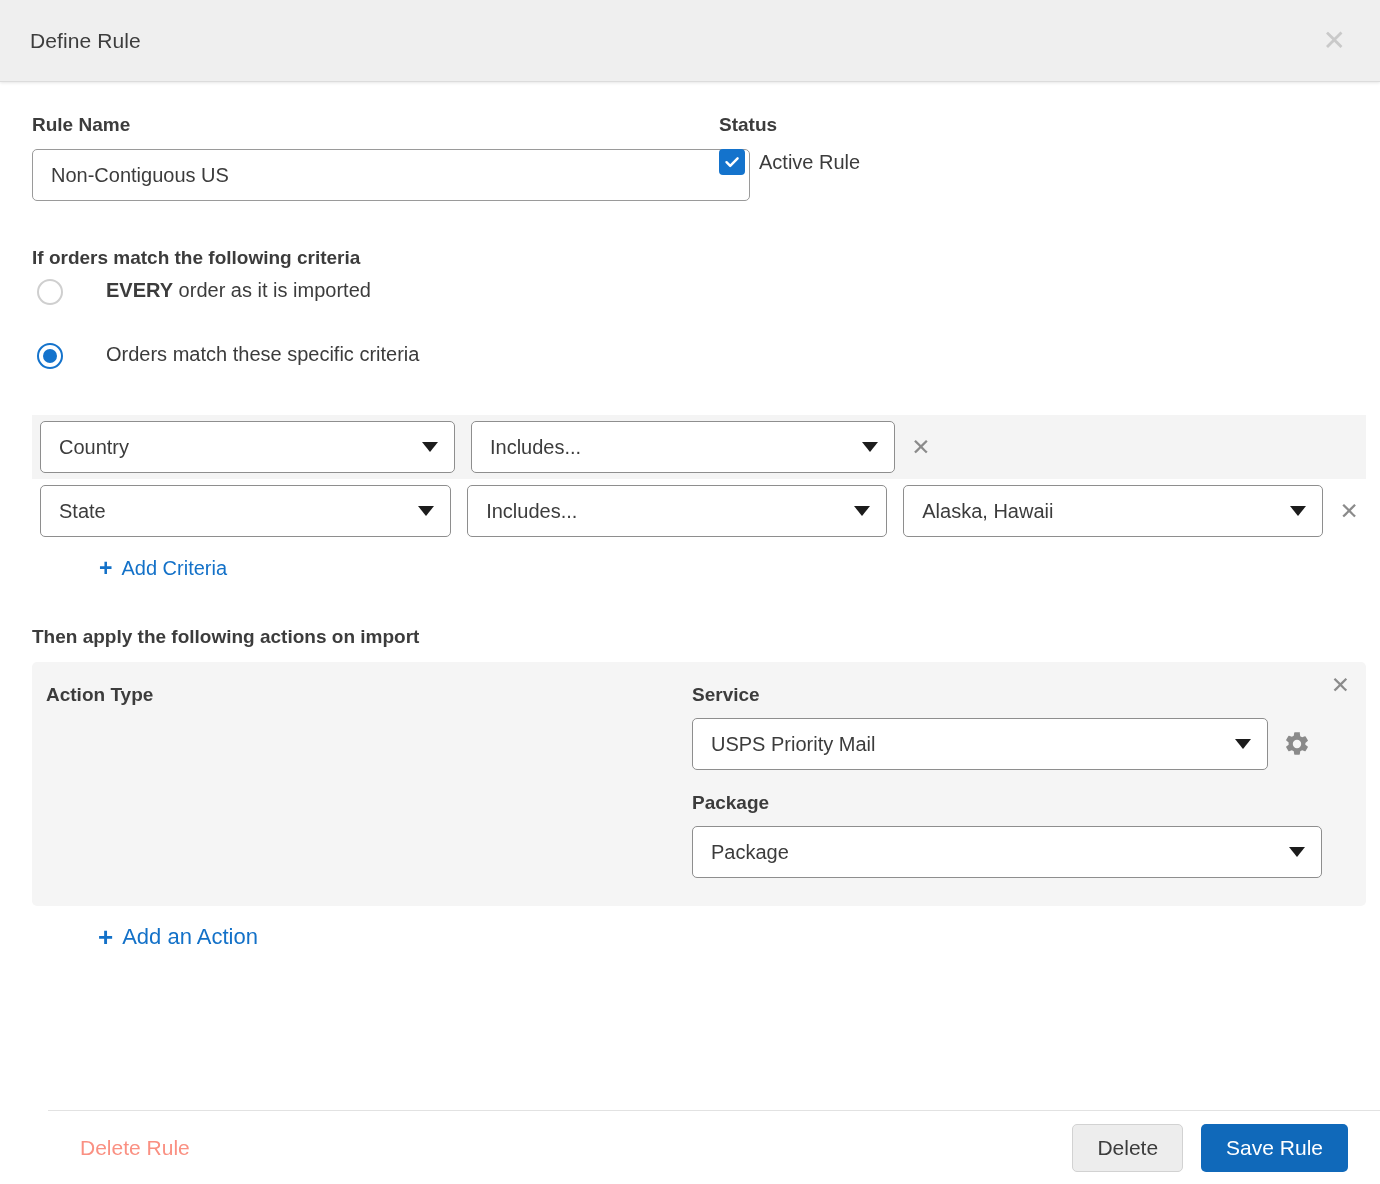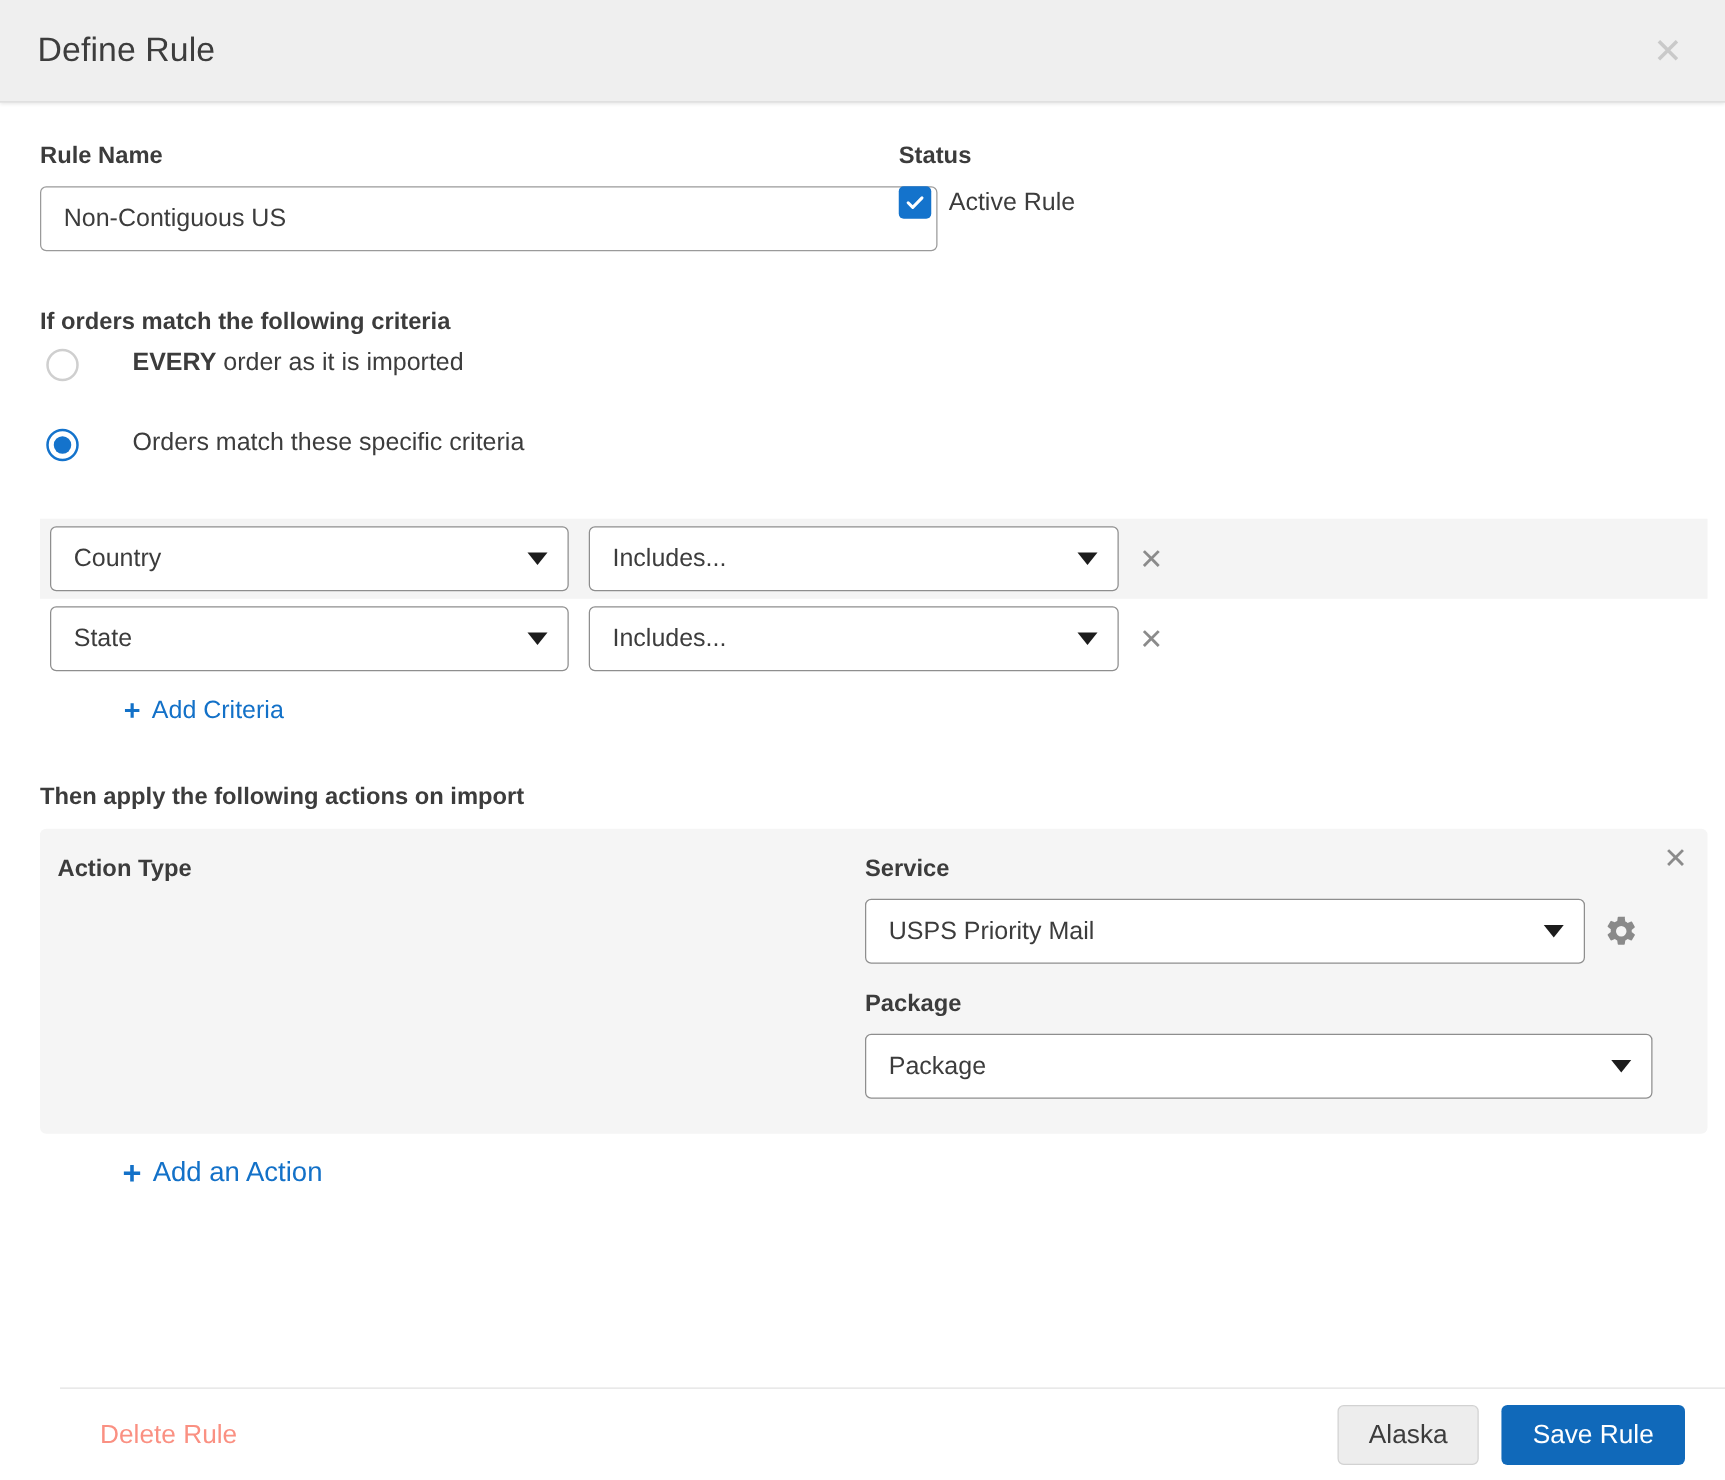--- a/index.html
+++ b/index.html
@@ -29,21 +29,21 @@
     border-bottom: 1px solid #dcdcdc;
     box-shadow: 0 1px 3px rgba(0,0,0,0.10);
     display: flex;
     align-items: center;
     padding: 0 28px 0 30px;
     flex: 0 0 auto;
     position: relative;
     z-index: 4;
   }
   .modal-title {
-    font-size: 27px;
+    font-size: 21px;
     font-weight: 400;
     color: #3d3d3d;
     letter-spacing: 0.1px;
   }
   .header-close {
     margin-left: auto;
     font-size: 28px;
     line-height: 1;
     color: #c9c9c9;
     font-weight: 400;
@@ -379,20 +379,24 @@
         <div class="row-remove">✕</div>
       </div>
 
       <div class="criteria-row">
         <div class="select sel-field">
           <span>State</span>
           <span class="caret"></span>
         </div>
         <div class="select sel-op">
           <span>Includes...</span>
+          <span class="caret"></span>
+        </div>
+        <div class="select sel-val">
+          <span>Alaska, Hawaii</span>
           <span class="caret"></span>
         </div>
         <div class="row-remove">✕</div>
       </div>
 
     </div>
 
     <div class="add-link">
       <span class="plus">+</span>
       <span class="txt">Add Criteria</span>
@@ -435,18 +439,18 @@
     <div class="add-link action-link">
       <span class="plus">+</span>
       <span class="txt">Add an Action</span>
     </div>
 
   </div>
 
   <div class="modal-footer">
     <div class="delete-link">Delete Rule</div>
     <div class="footer-actions">
-      <button class="btn btn-cancel">Alaska</button>
+      <button class="btn btn-cancel">Delete</button>
       <button class="btn btn-primary">Save Rule</button>
     </div>
   </div>
 
 </div>
 
 </body></html>

